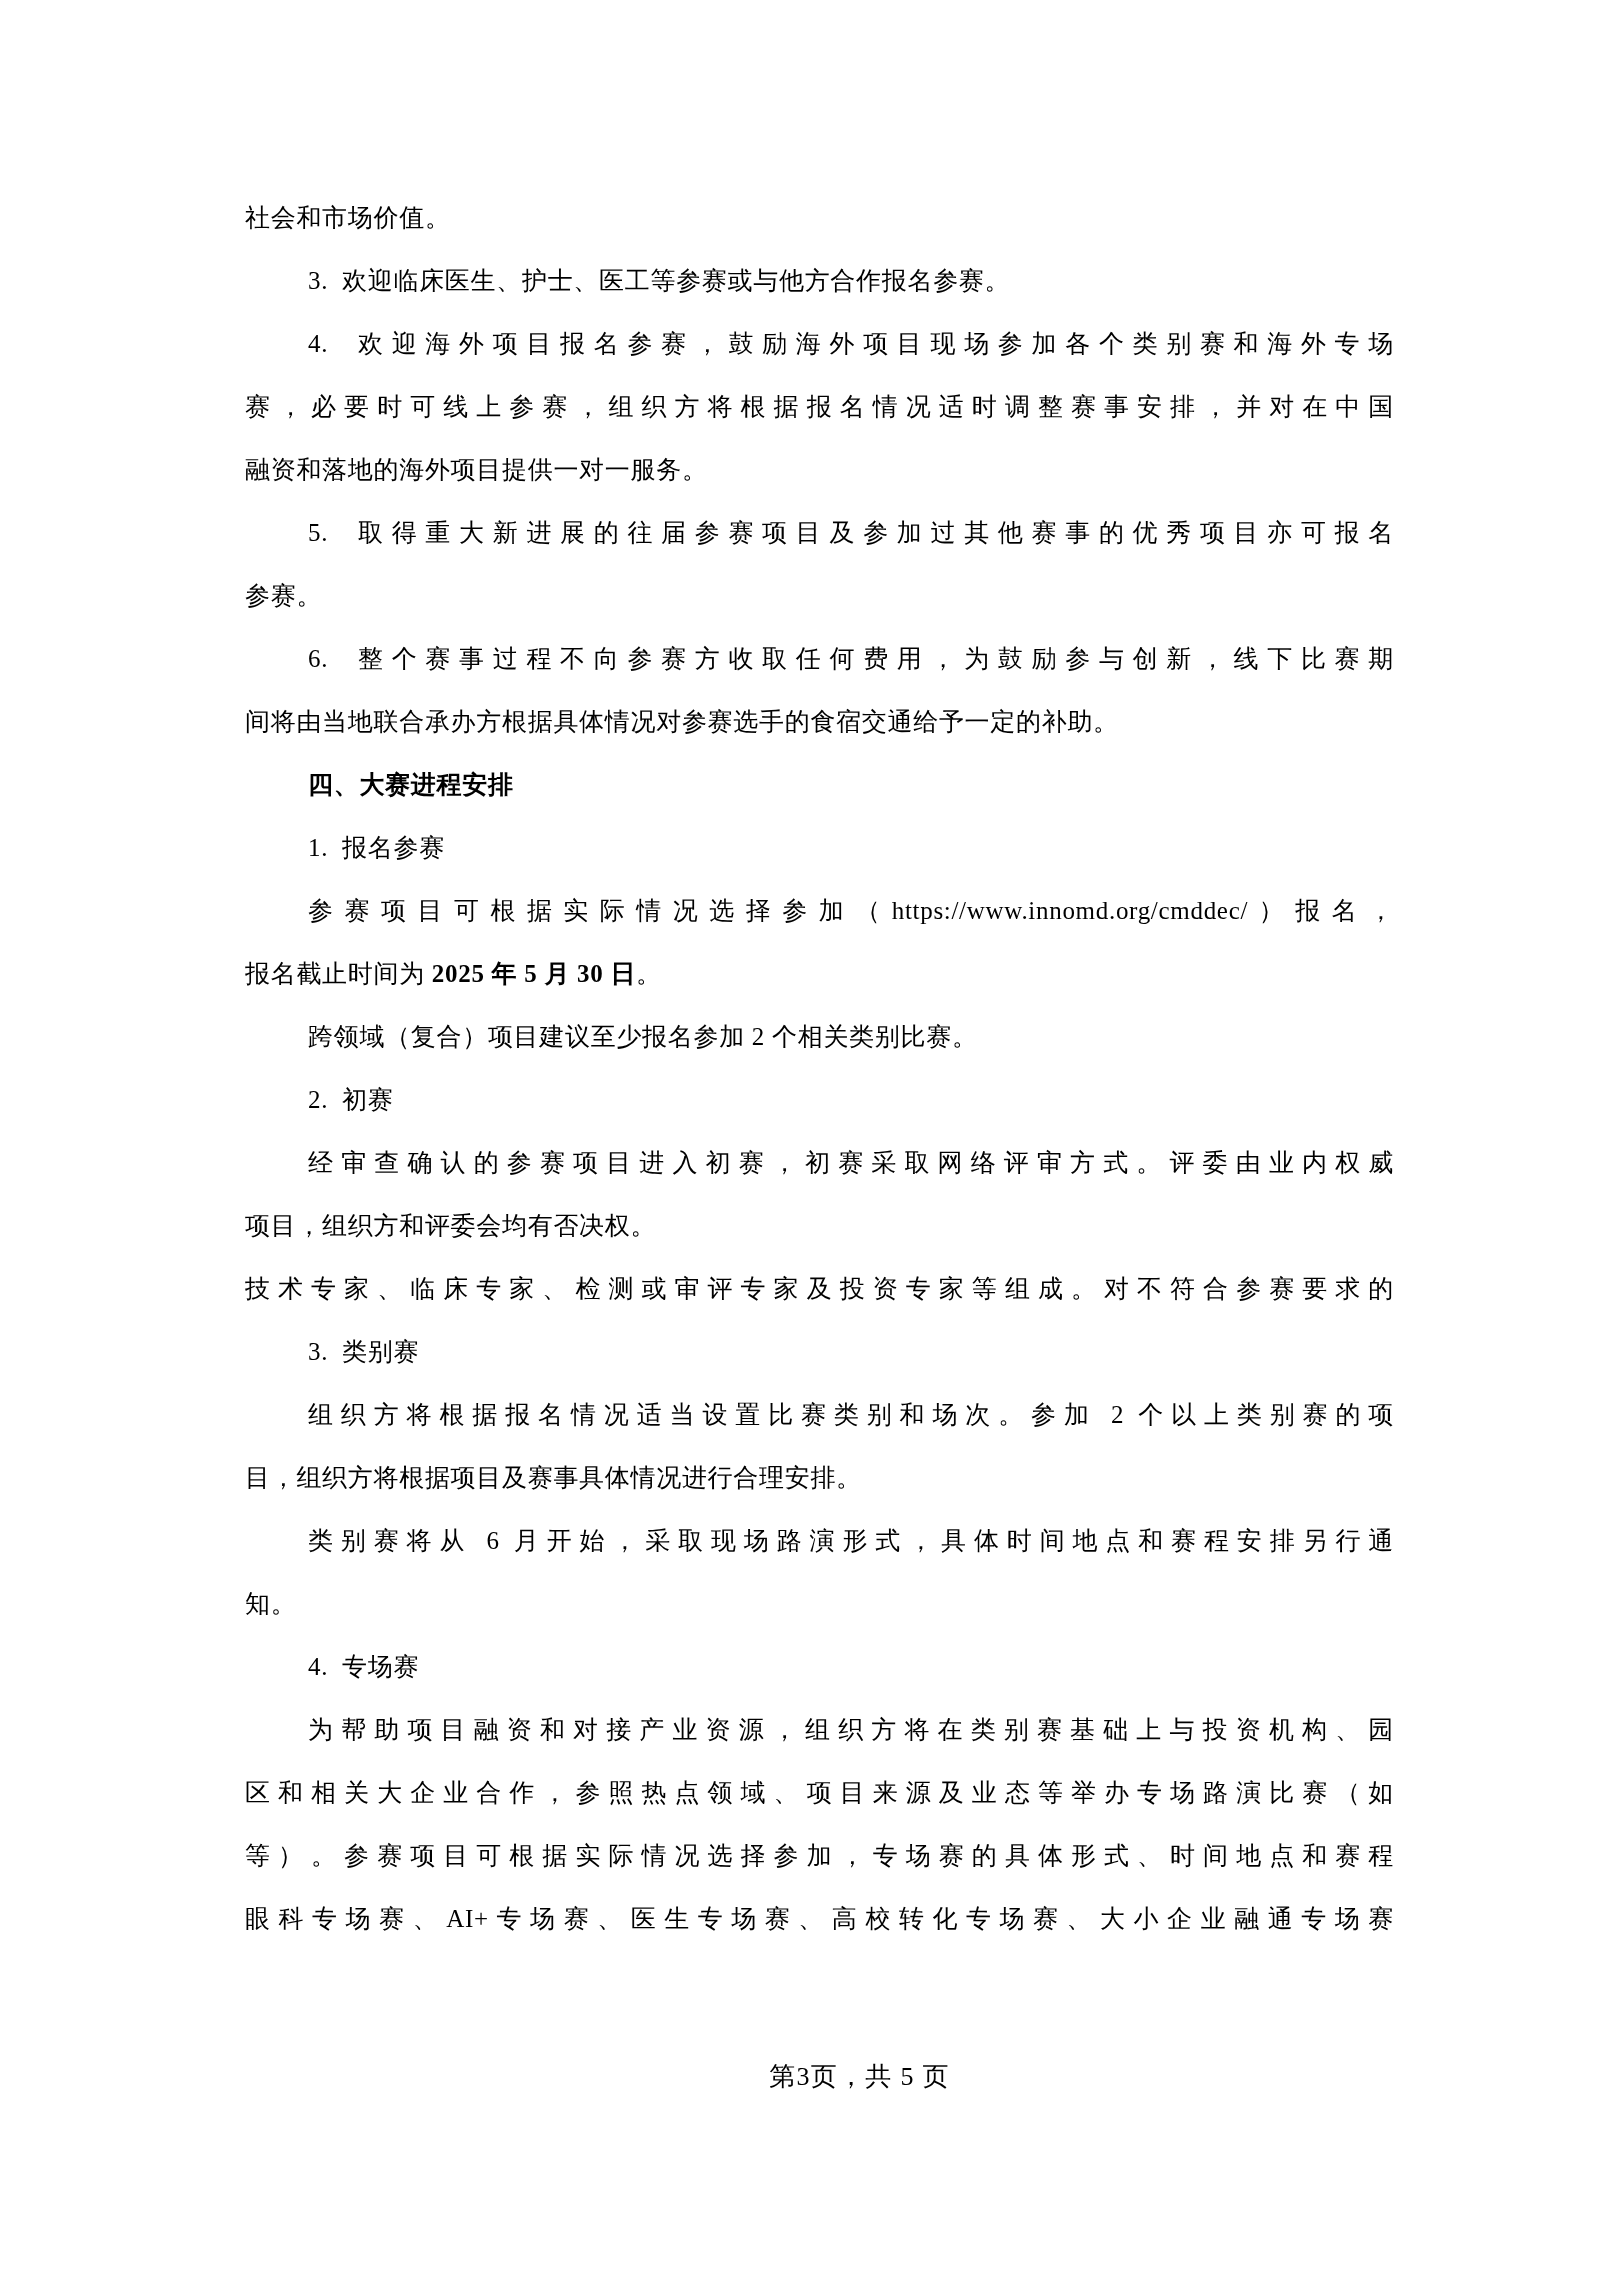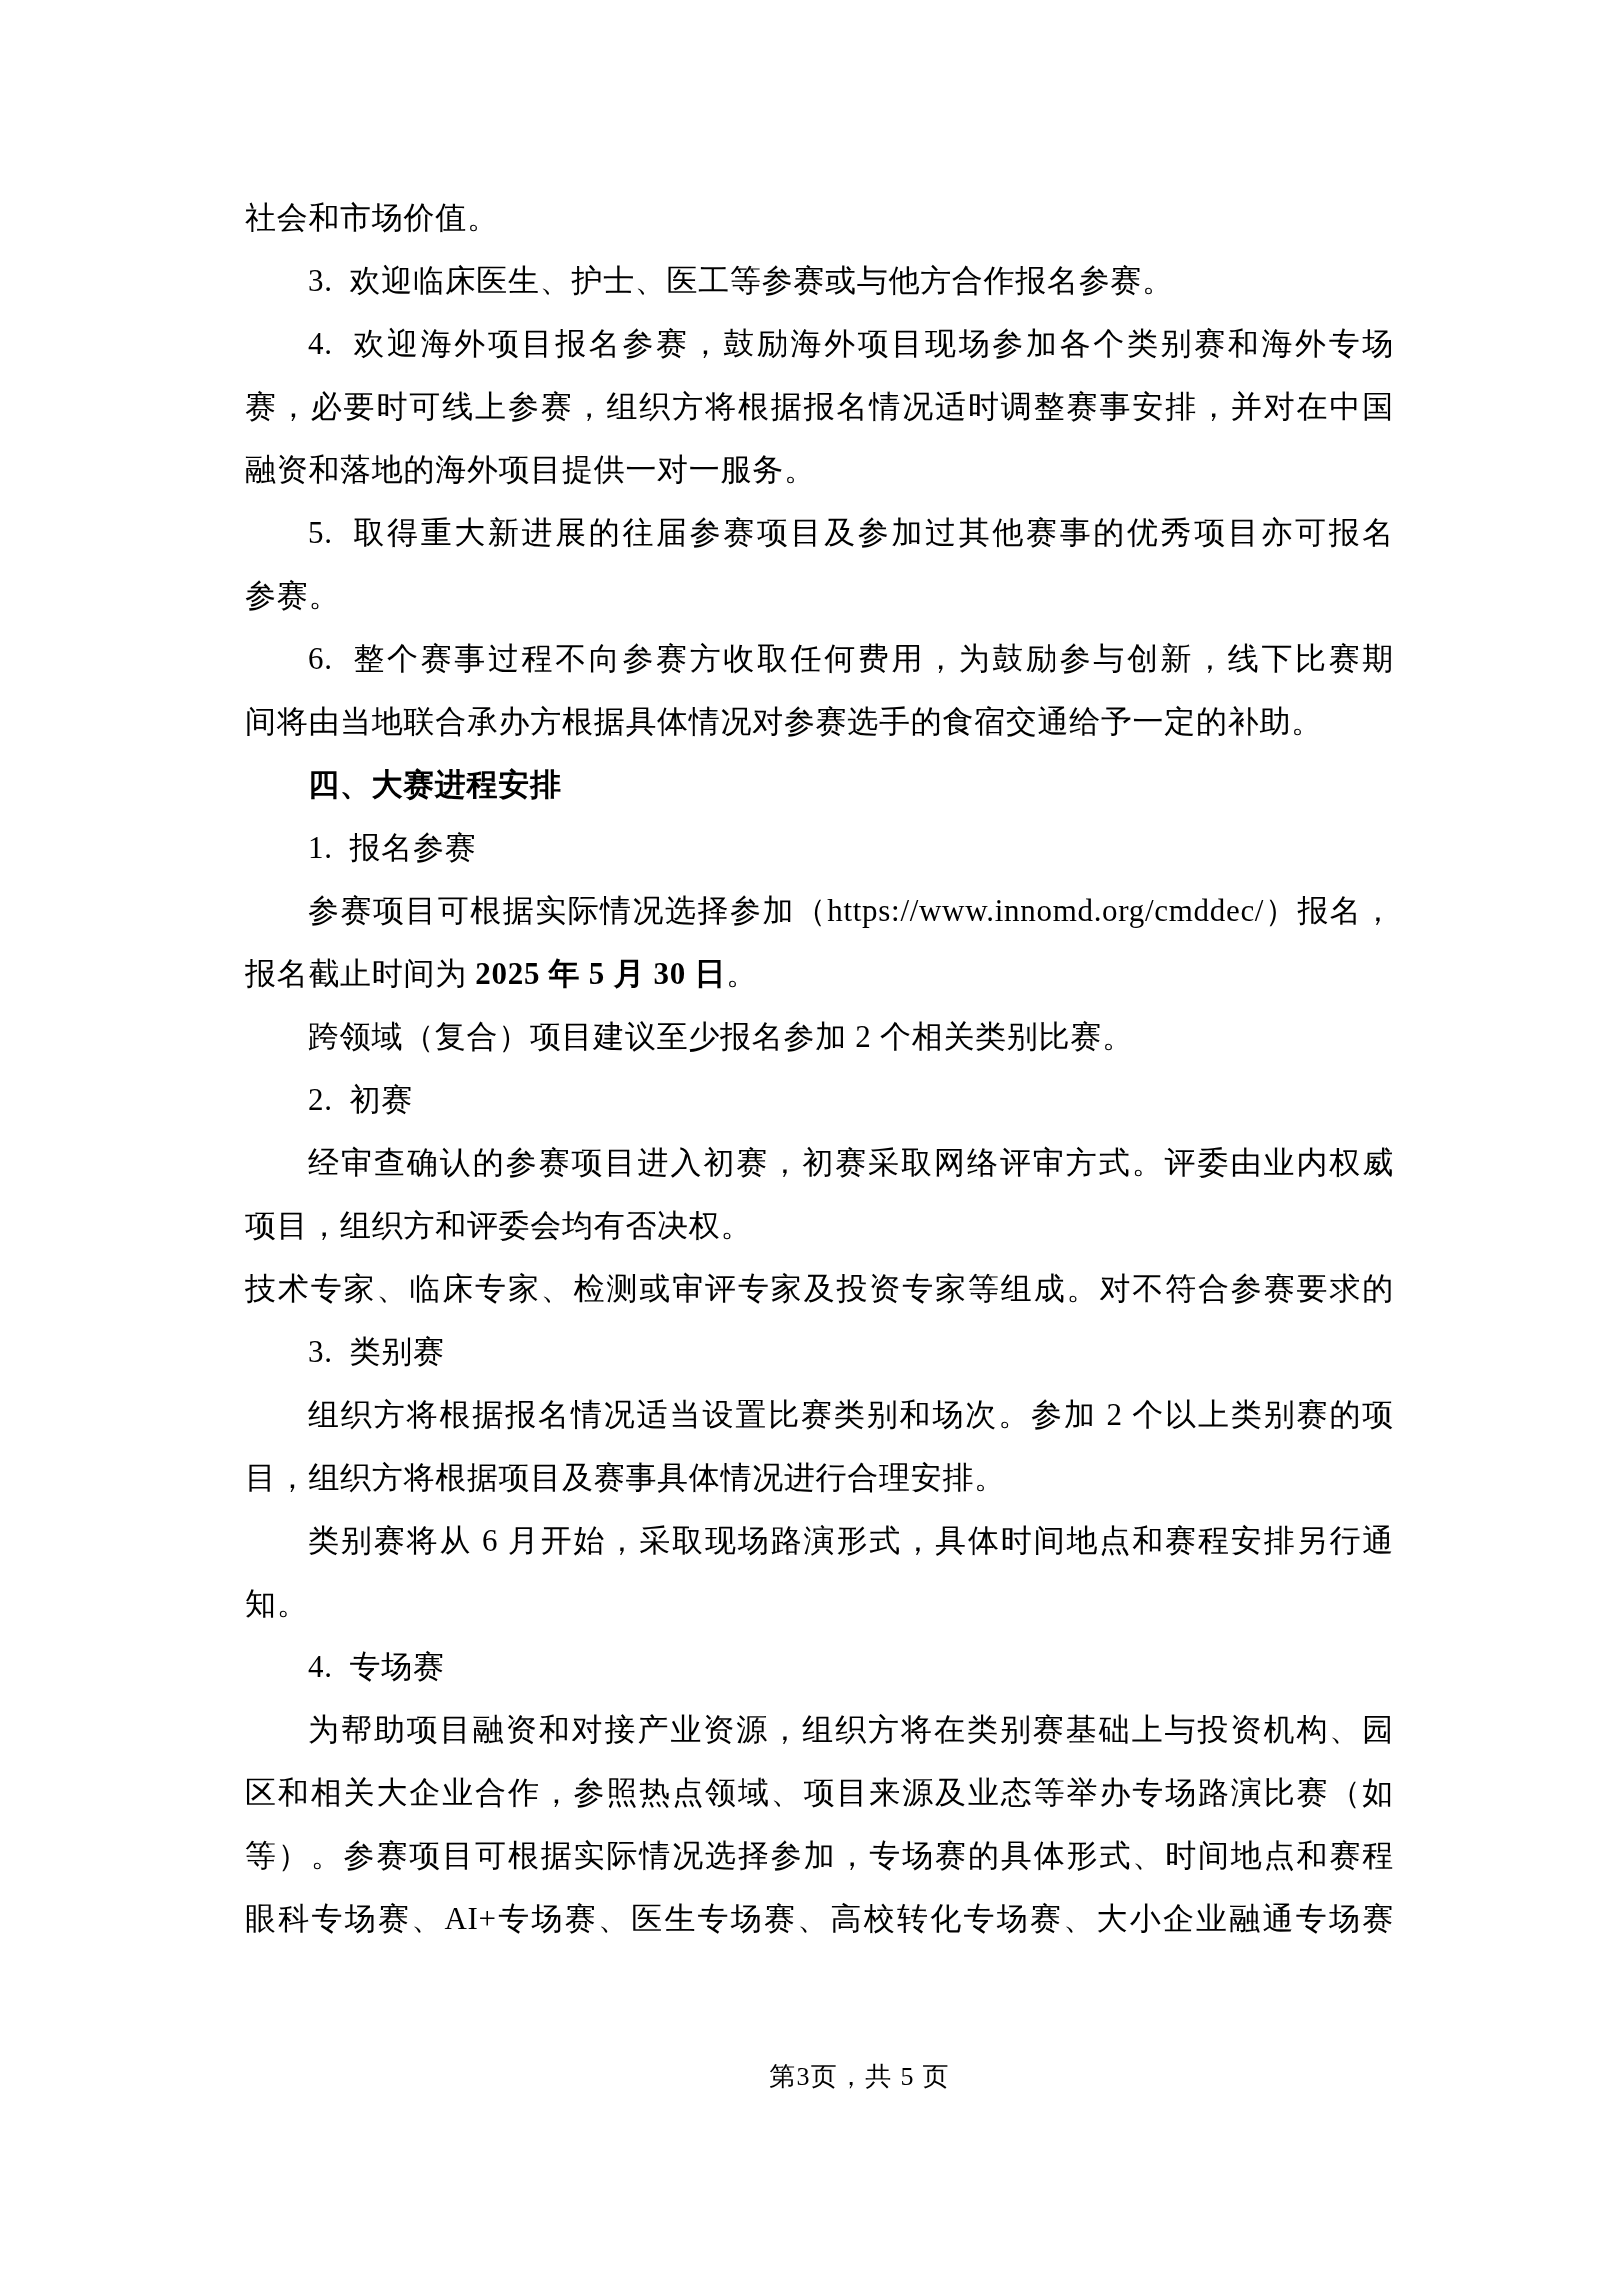--- a/index.html
+++ b/index.html
@@ -16,21 +16,21 @@
     font-family: "Liberation Serif", "DejaVu Serif", serif;
     overflow: hidden;
   }
   .content {
     position: absolute;
     left: 245px;
     right: 229px;
     top: 186px;
   }
   .line {
-    font-size: 31px;
+    font-size: 25px;
     line-height: 63px;
     letter-spacing: 0.7px;
     white-space: pre-wrap;
     text-align: left;
   }
   .line.indent {
     text-indent: 63px;
   }
   .line.justify {
     text-align: justify;

